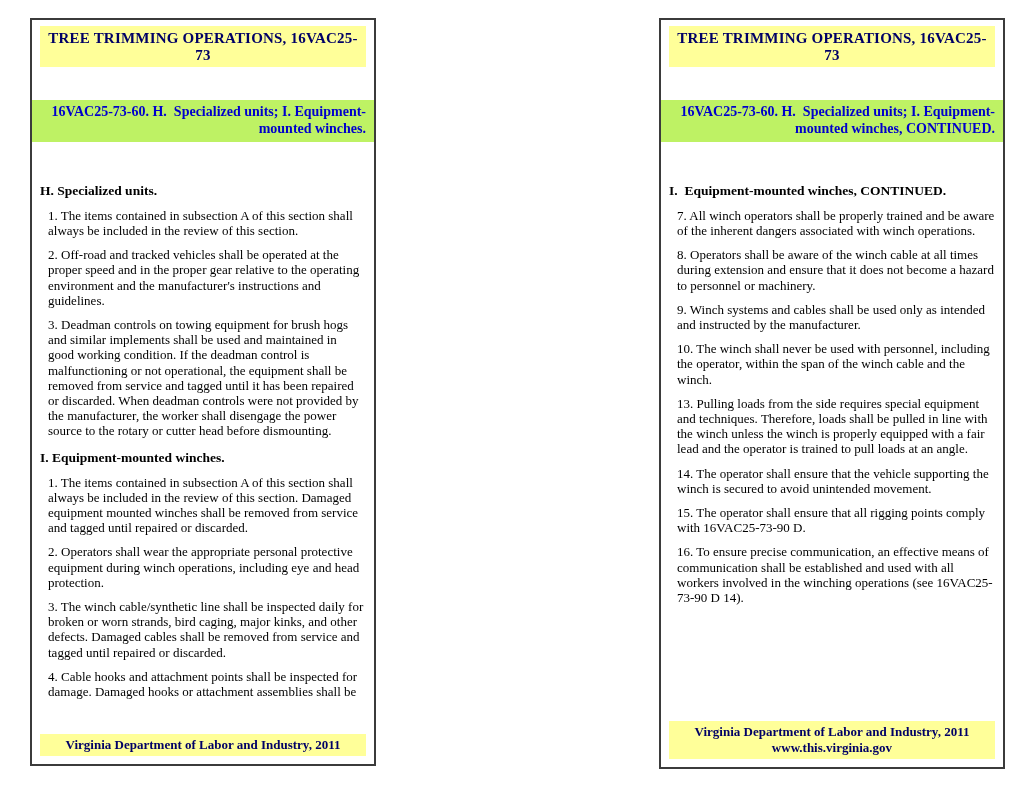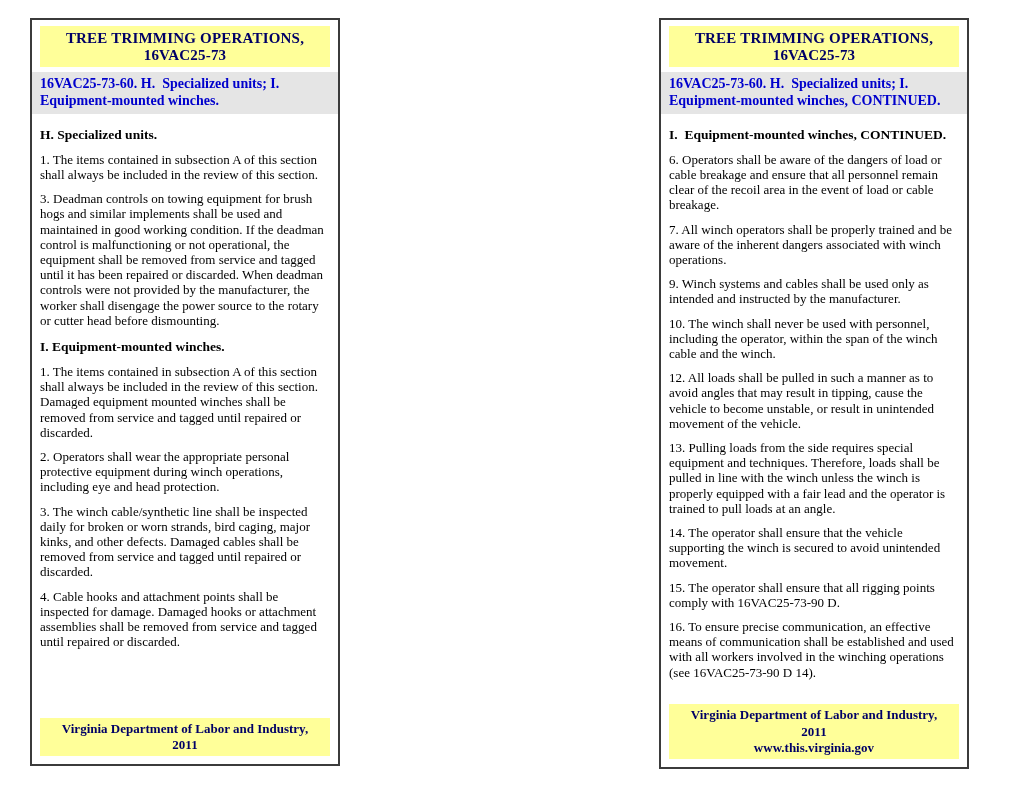--- a/index.html
+++ b/index.html
@@ -5,67 +5,69 @@
   html, body { margin: 0; padding: 0; }
   body {
     width: 1024px; height: 791px;
     background: #ffffff;
     position: relative;
     font-family: "Liberation Serif", "DejaVu Serif", serif;
   }
   .panel {
     position: absolute;
     top: 18px;
-    width: 310px;
+    width: 346px;
     box-sizing: border-box;
     border: 2px solid #3b3b3b;
     background: #ffffff;
     display: flex;
     flex-direction: column;
     padding: 6px 8px 8px 8px;
+    gap: 28px;
   }
   .panel-left  { left: 30px;  height: 748px; }
   .panel-right { left: 659px; height: 751px; }
 
   .title-band {
     background: #ffff99;
     color: #000066;
     font-weight: bold;
     text-align: center;
     font-size: 15px;
     padding: 4px 2px 3px 2px;
     letter-spacing: 0.2px;
   }
   .subtitle-band {
-    background: #e5e5e5;
+    background: #bef264;
     color: #0000cc;
     font-weight: bold;
     font-size: 14px;
     line-height: 1.24;
     margin: 5px -8px 0 -8px;
     padding: 3px 8px 4px 8px;
     white-space: pre-wrap;
+    text-align: right;
   }
   .content {
     flex: 1 1 auto;
     overflow: hidden;
     padding-top: 2px;
   }
   .section-heading {
     font-weight: bold;
     font-size: 13.5px;
     color: #000000;
     margin: 11px 0 0 0;
     white-space: pre-wrap;
   }
   .para {
     font-size: 13px;
     line-height: 1.17;
     color: #000000;
-    margin: 9px 0 0 0;
+    margin: 9px 0 0 8px;
   }
   .footer-band {
     background: #ffff99;
     color: #000066;
     font-weight: bold;
     text-align: center;
     font-size: 13px;
     line-height: 1.25;
     padding: 3px 8px;
     margin: 6px 0 0 0;
@@ -73,42 +75,42 @@
 </style>
 </head>
 <body>
 
 <div class="panel panel-left">
   <div class="title-band">TREE TRIMMING OPERATIONS, 16VAC25-73</div>
   <div class="subtitle-band">16VAC25-73-60. H.  Specialized units; I. Equipment-mounted winches.</div>
   <div class="content">
     <div class="section-heading">H. Specialized units.</div>
     <p class="para">1. The items contained in subsection A of this section shall always be included in the review of this section.</p>
+    <p class="para">2. Off-road and tracked vehicles shall be operated at the proper speed and in the proper gear relative to the operating environment and the manufacturer's instructions and guidelines.</p>
     <p class="para">3. Deadman controls on towing equipment for brush hogs and similar implements shall be used and maintained in good working condition. If the deadman control is malfunctioning or not operational, the equipment shall be removed from service and tagged until it has been repaired or discarded. When deadman controls were not provided by the manufacturer, the worker shall disengage the power source to the rotary or cutter head before dismounting.</p>
     <div class="section-heading">I. Equipment-mounted winches.</div>
     <p class="para">1. The items contained in subsection A of this section shall always be included in the review of this section. Damaged equipment mounted winches shall be removed from service and tagged until repaired or discarded.</p>
     <p class="para">2. Operators shall wear the appropriate personal protective equipment during winch operations, including eye and head protection.</p>
     <p class="para">3. The winch cable/synthetic line shall be inspected daily for broken or worn strands, bird caging, major kinks, and other defects. Damaged cables shall be removed from service and tagged until repaired or discarded.</p>
     <p class="para">4. Cable hooks and attachment points shall be inspected for damage. Damaged hooks or attachment assemblies shall be removed from service and tagged until repaired or discarded.</p>
   </div>
   <div class="footer-band">
     <div>Virginia Department of Labor and Industry, 2011</div>
   </div>
 </div>
 
 <div class="panel panel-right">
   <div class="title-band">TREE TRIMMING OPERATIONS, 16VAC25-73</div>
   <div class="subtitle-band">16VAC25-73-60. H.  Specialized units; I. Equipment-mounted winches, CONTINUED.</div>
   <div class="content">
     <div class="section-heading">I.  Equipment-mounted winches, CONTINUED.</div>
-    <p class="para">6. Operators shall be aware of the dangers of load or cable breakage and ensure that all personnel remain clear of the recoil area in the event of load or cable breakage.</p>
     <p class="para">7. All winch operators shall be properly trained and be aware of the inherent dangers associated with winch operations.</p>
+    <p class="para">8. Operators shall be aware of the winch cable at all times during extension and ensure that it does not become a hazard to personnel or machinery.</p>
     <p class="para">9. Winch systems and cables shall be used only as intended and instructed by the manufacturer.</p>
     <p class="para">10. The winch shall never be used with personnel, including the operator, within the span of the winch cable and the winch.</p>
-    <p class="para">12. All loads shall be pulled in such a manner as to avoid angles that may result in tipping, cause the vehicle to become unstable, or result in unintended movement of the vehicle.</p>
     <p class="para">13. Pulling loads from the side requires special equipment and techniques. Therefore, loads shall be pulled in line with the winch unless the winch is properly equipped with a fair lead and the operator is trained to pull loads at an angle.</p>
     <p class="para">14. The operator shall ensure that the vehicle supporting the winch is secured to avoid unintended movement.</p>
     <p class="para">15. The operator shall ensure that all rigging points comply with 16VAC25-73-90 D.</p>
     <p class="para">16. To ensure precise communication, an effective means of communication shall be established and used with all workers involved in the winching operations (see 16VAC25-73-90 D 14).</p>
   </div>
   <div class="footer-band">
     <div>Virginia Department of Labor and Industry, 2011</div>
     <div>www.this.virginia.gov</div>
   </div>
 </div>

